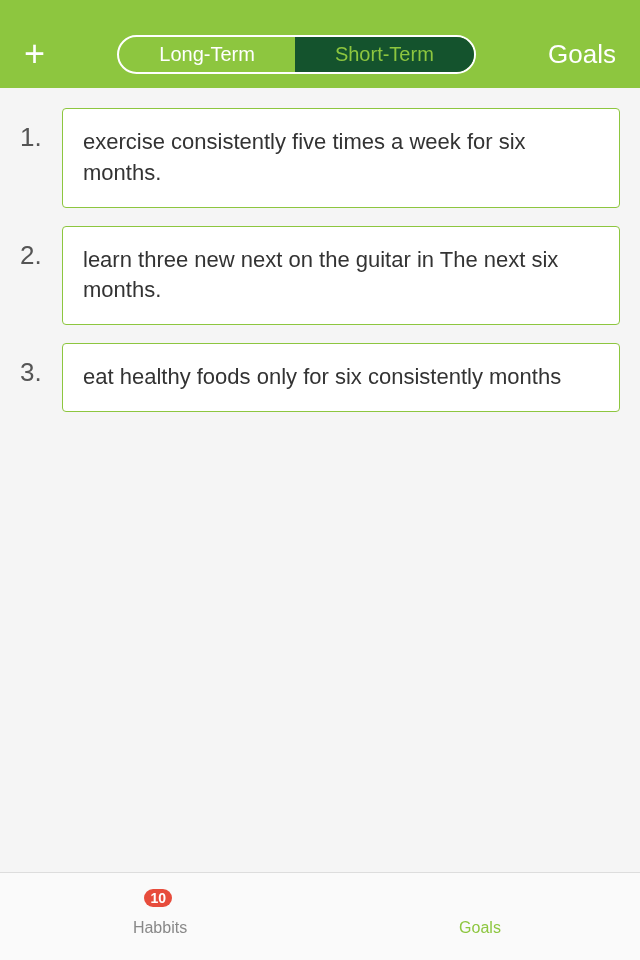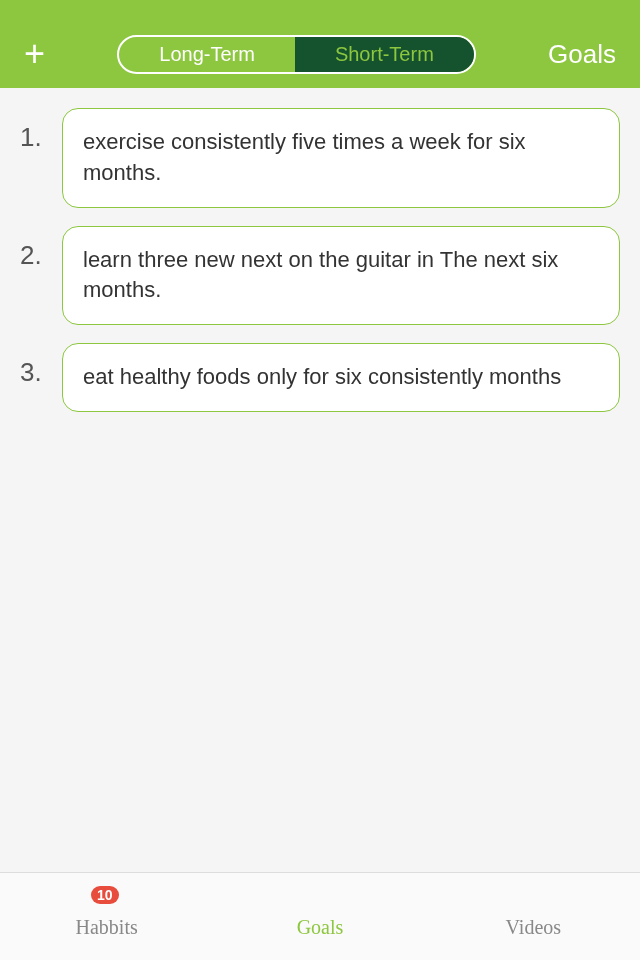--- a/index.html
+++ b/index.html
@@ -73,21 +73,21 @@
       font-size: 26px;
       color: #555;
       min-width: 42px;
       padding-top: 14px;
       font-weight: 400;
     }
     .goal-box {
       flex: 1;
       background: white;
       border: 1.5px solid #8dc63f;
-      border-radius: 16px;
+      border-radius: 4px;
       padding: 18px 20px;
       font-size: 22px;
       color: #333;
       line-height: 1.4;
     }
 
     
     .bottom-nav {
       height: 88px;
       background: #fafafa;
@@ -114,23 +114,22 @@
       background: #e74c3c;
       color: white;
       border-radius: 10px;
       font-size: 14px;
       font-weight: bold;
       padding: 1px 6px;
       min-width: 22px;
       text-align: center;
     }
     .nav-label {
-      font-size: 20px;
+      font-size: 16px;
       color: #888;
-      font-family: Liberation Serif, serif;
     }
     .nav-label.active {
       color: #8dc63f;
       text-align: right;
     }
   </style>
 </head>
 <body>
 
 <div class="header">
@@ -174,23 +173,14 @@
   <div class="nav-item">
     <div class="nav-icon-wrap">
       <svg class="nav-icon" viewBox="0 0 38 38">
         <circle cx="19" cy="12" r="7" stroke="#8dc63f" stroke-width="2.5" fill="none"></circle>
         <path d="M6,36 C6,27 32,27 32,36" stroke="#8dc63f" stroke-width="2.5" fill="none" stroke-linecap="round"></path>
       </svg>
     </div>
     <span class="nav-label active">Goals</span>
   </div>
 
-  <div class="nav-item">
-    <div class="nav-icon-wrap">
-      <svg class="nav-icon" viewBox="0 0 38 38">
-        <rect x="3" y="9" width="25" height="20" rx="3" stroke="#888" stroke-width="2.5" fill="none"></rect>
-        <polyline points="28,15 35,10 35,28 28,23" stroke="#888" stroke-width="2.5" fill="none" stroke-linejoin="round"></polyline>
-      </svg>
-    </div>
-    <span class="nav-label">Videos</span>
-  </div>
 
 </div>
 
 </body></html>

